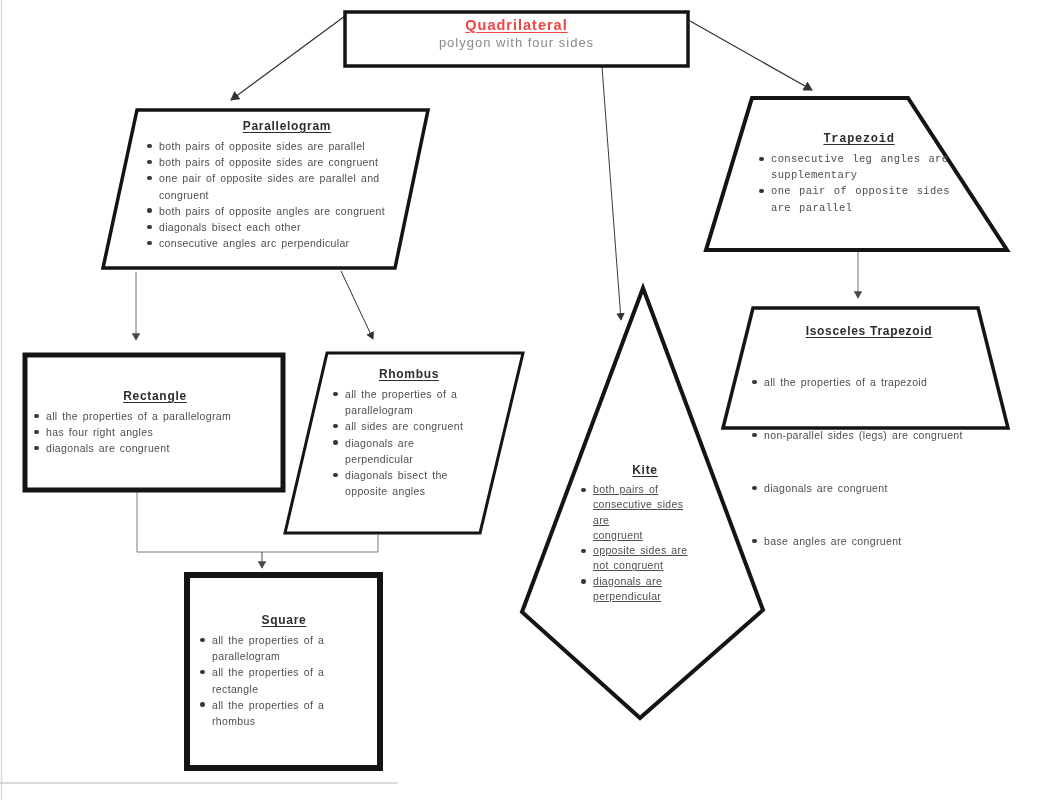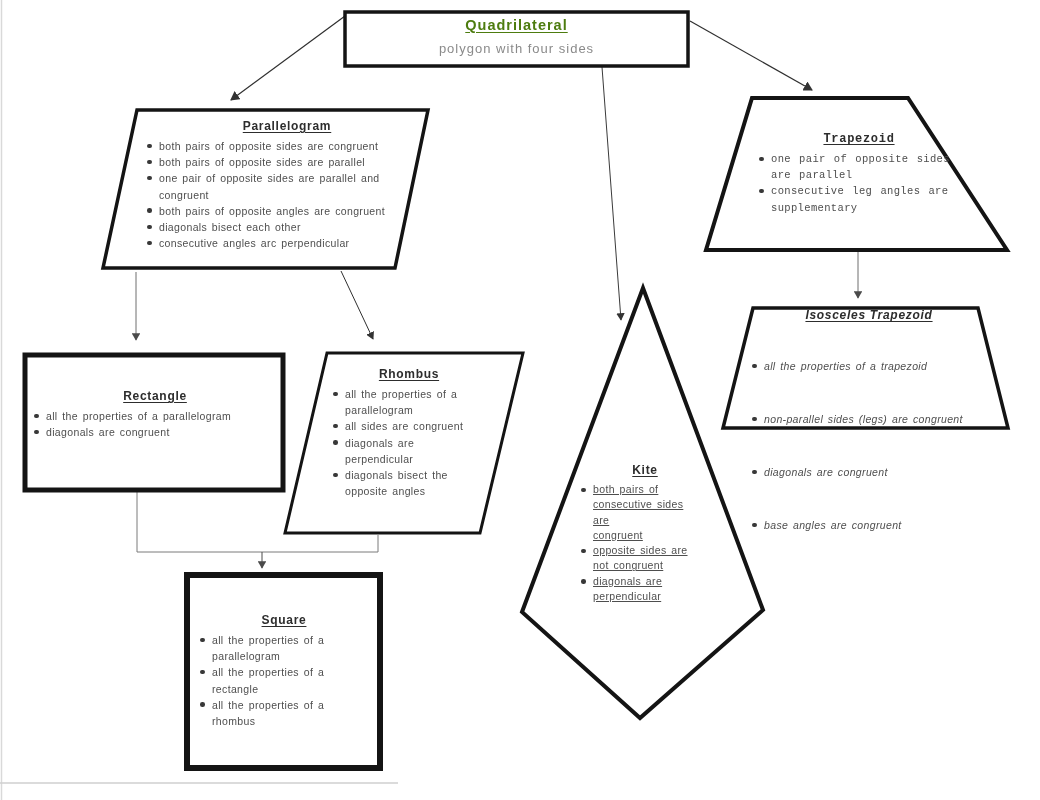--- a/index.html
+++ b/index.html
@@ -10,42 +10,42 @@
   }
   svg.canvas{position:absolute;left:0;top:0;z-index:1;}
   .node{position:absolute;z-index:2;}
   .node-title{
     text-align:center;font-weight:700;font-size:12px;color:#2d2d2d;
     text-decoration:underline;text-underline-offset:2px;
     letter-spacing:0.7px;margin-bottom:5px;
   }
   .root-node{text-align:center;}
   .root-title{
-    font-size:14.5px;font-weight:700;color:#4d7c0f;letter-spacing:1px;
+    font-size:14.5px;font-weight:700;color:#ef4444;letter-spacing:1px;
     text-decoration:underline;text-underline-offset:2px;
   }
-  .root-subtitle{font-size:13px;color:#8a8a8a;letter-spacing:1px;margin-top:8px;}
+  .root-subtitle{font-size:13px;color:#8a8a8a;letter-spacing:1px;margin-top:2px;}
   ul.bullets{margin:0;padding:0;list-style:none;
     font-size:10.5px;color:#4e4e4e;letter-spacing:0.35px;word-spacing:1.5px;}
   ul.bullets li{
     position:relative;padding-left:13px;line-height:16.2px;
     white-space:pre-line;margin:0;
   }
   ul.bullets li::before{
     content:"";position:absolute;left:1px;top:5.5px;width:4.5px;height:4.5px;
     border-radius:50%;background:#383838;
   }
   .n-quad{left:345px;top:17px;width:343px;}
   .n-para{left:146px;top:119px;width:282px;}
   .n-trap{left:758px;top:132px;width:202px;font-family:Liberation Mono, monospace;}
   .n-rect{left:33px;top:389px;width:244px;}
   .n-rhom{left:332px;top:367px;width:154px;}
   .n-square{left:199px;top:613px;width:170px;}
   .n-kite{left:580px;top:463px;width:130px;}
-  .n-iso{left:751px;top:308px;width:236px;font-style:italic;}
+  .n-iso{left:751px;top:324px;width:236px;}
   .n-kite ul.bullets li{line-height:15.3px;text-decoration:underline;}
   .n-iso ul.bullets li{line-height:17px;margin-top:36px;}
 </style>
 </head>
 <body>
 
 <svg class="canvas" width="1040" height="800" viewBox="0 0 1040 800">
   <defs>
     <marker id="ah-dark" viewBox="0 0 10 10" refX="8" refY="5" markerWidth="8.5" markerHeight="8.5" orient="auto-start-reverse">
       <path d="M0,0 L9,5 L0,10 z" fill="#333333"></path>
@@ -78,44 +78,45 @@
 </svg>
 
 <div class="node n-quad root-node">
   <div class="root-title">Quadrilateral</div>
   <div class="root-subtitle">polygon with four sides</div>
 </div>
 
 <div class="node n-para">
   <div class="node-title">Parallelogram</div>
   <ul class="bullets">
+    <li>both pairs of opposite sides are parallel</li>
     <li>both pairs of opposite sides are congruent</li>
-    <li>both pairs of opposite sides are parallel</li>
     <li>one pair of opposite sides are parallel and
 congruent</li>
     <li>both pairs of opposite angles are congruent</li>
     <li>diagonals bisect each other</li>
     <li>consecutive angles arc perpendicular</li>
   </ul>
 </div>
 
 <div class="node n-trap">
   <div class="node-title">Trapezoid</div>
   <ul class="bullets">
+    <li>consecutive leg angles are
+supplementary</li>
     <li>one pair of opposite sides
 are parallel</li>
-    <li>consecutive leg angles are
-supplementary</li>
   </ul>
 </div>
 
 <div class="node n-rect">
   <div class="node-title">Rectangle</div>
   <ul class="bullets">
     <li>all the properties of a parallelogram</li>
+    <li>has four right angles</li>
     <li>diagonals are congruent</li>
   </ul>
 </div>
 
 <div class="node n-rhom">
   <div class="node-title">Rhombus</div>
   <ul class="bullets">
     <li>all the properties of a
 parallelogram</li>
     <li>all sides are congruent</li>

